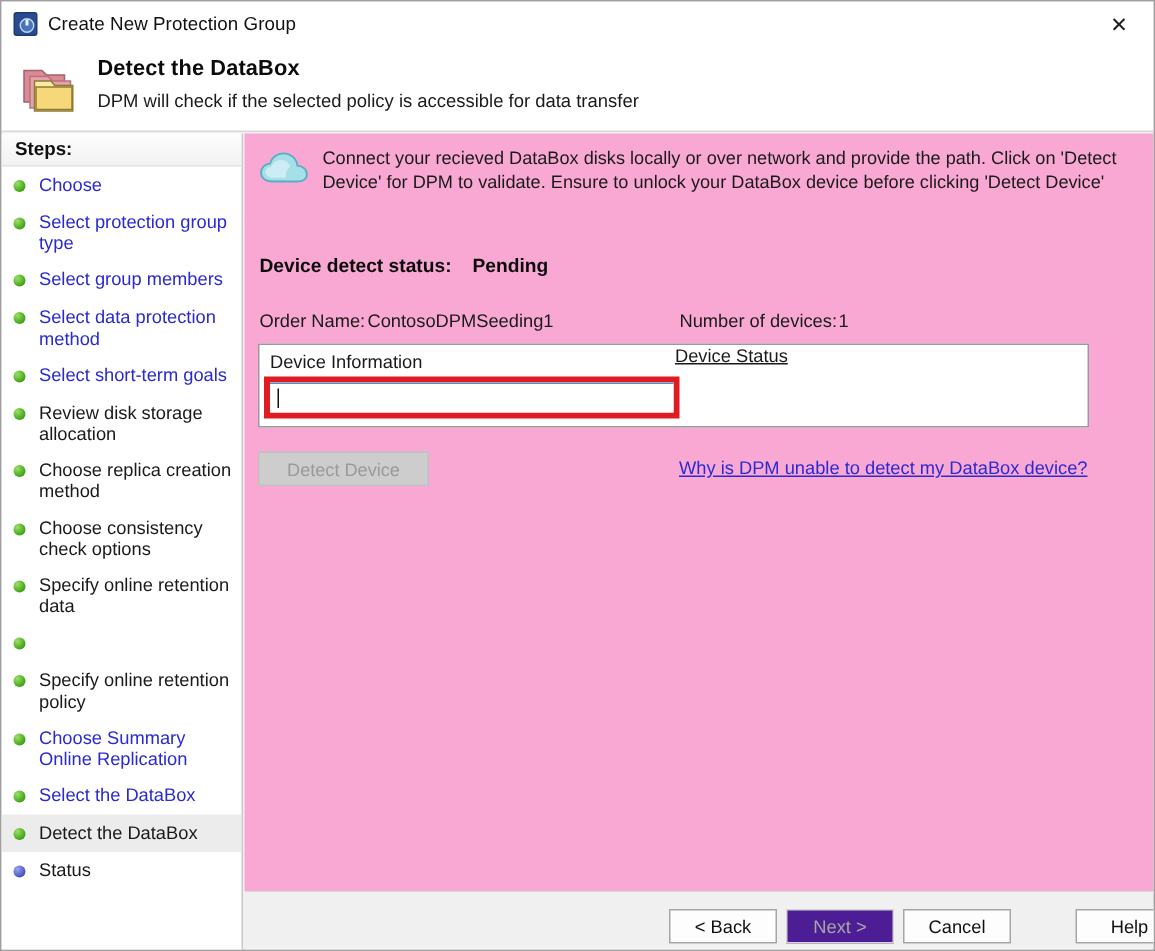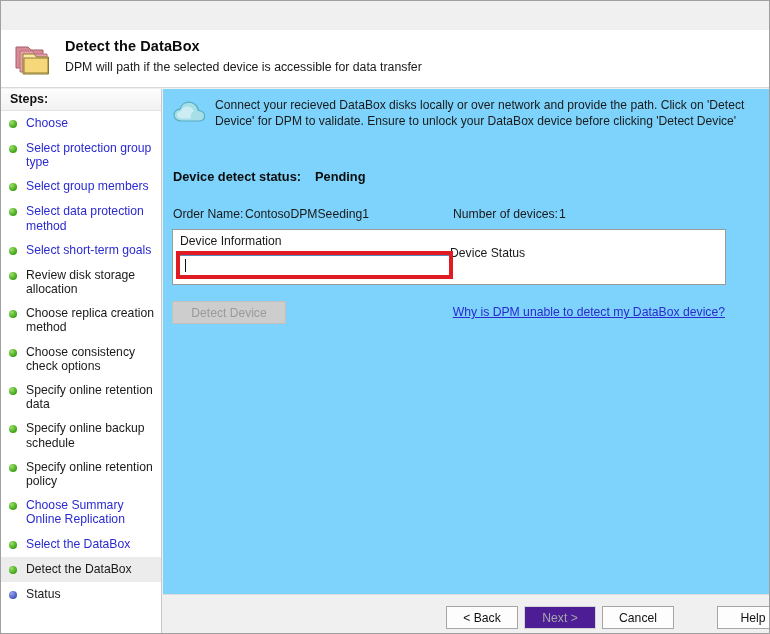--- a/index.html
+++ b/index.html
@@ -122,21 +122,21 @@
     font-size: 12.2px;
     line-height: 14.2px;
     color: #1a1a1a;
   }
   .step-label.link { color: #2a2ad0; }
 
   
   .main {
     position: absolute; left: 162px; top: 88px;
     width: 606px; height: 505px;
-    background: #7dd3fc;
+    background: #f9a8d4;
   }
   .notice {
     position: absolute; left: 10px; top: 6px;
     width: 588px;
     display: flex;
   }
   .cloud-icon {
     flex: 0 0 auto;
     width: 34px; height: 26px;
     margin-right: 8px; margin-top: 4px;
@@ -167,22 +167,22 @@
     position: absolute; left: 9px; top: 140px;
     width: 554px; height: 56px;
     background: #ffffff;
     border: 1px solid #9a9a9a;
   }
   .dt-col-info {
     position: absolute; left: 7px; top: 4px;
     font-size: 12.2px; color: #1a1a1a;
   }
   .dt-col-status {
-    position: absolute; left: 277px; top: 16px;
-    font-size: 12.2px; color: #1a1a1a;
+    position: absolute; left: 277px; top: 0;
+    font-size: 12.2px; color: #1a1a1a; text-decoration: underline;
   }
   .redbox {
     position: absolute; left: 3px; top: 21px;
     width: 277px; height: 28px;
     border: 4px solid #e01b22;
     background: #ffffff;
   }
   .devinput {
     position: absolute; left: 0; top: 0;
     width: 100%; height: 100%;
@@ -248,32 +248,37 @@
   .btn-back   { left: 283px; }
   .btn-next   { left: 361px; }
   .btn-cancel { left: 439px; }
   .btn-help   { left: 517px; margin-left: 37px; }
 </style>
 </head>
 <body>
 
 <div id="app">
 
+  <div class="titlebar">
+    <div class="titlebar-icon"></div>
+    <div class="titlebar-text">Create New Protection Group</div>
+    <div class="titlebar-close">✕</div>
+  </div>
 
   <div class="header">
     <div class="header-icon">
       <svg width="42" height="38" viewBox="0 0 42 38" xmlns="http://www.w3.org/2000/svg">
         <path d="M2 6 h12 l3 3 h12 v18 h-27 z" fill="#d98a95" stroke="#a65f6b" stroke-width="1"></path>
         <path d="M6 10 h12 l3 3 h12 v18 h-27 z" fill="#e8a0aa" stroke="#b3737e" stroke-width="1"></path>
         <path d="M9 13 h11 l2.5 3 h12 v17 h-25.5 z" fill="#fbe9a8" stroke="#8d7b33" stroke-width="1"></path>
         <path d="M10 17 h24 v15 h-24 z" fill="#f6d87a" stroke="#8d7b33" stroke-width="1"></path>
       </svg>
     </div>
     <div class="header-title">Detect the DataBox</div>
-    <div class="header-sub">DPM will path if the selected device is accessible for data transfer</div>
+    <div class="header-sub">DPM will check if the selected policy is accessible for data transfer</div>
   </div>
 
   <div class="sidebar">
     <div class="steps-head">Steps:</div>
     <div id="steps-list">
         <div class="step">
           <span class="bullet"></span>
           <span class="step-label link">Choose</span>
         </div>
         <div class="step">
@@ -303,21 +308,20 @@
         <div class="step">
           <span class="bullet"></span>
           <span class="step-label">Choose consistency check options</span>
         </div>
         <div class="step">
           <span class="bullet"></span>
           <span class="step-label">Specify online retention data</span>
         </div>
         <div class="step">
           <span class="bullet"></span>
-          <span class="step-label">Specify online backup schedule</span>
         </div>
         <div class="step">
           <span class="bullet"></span>
           <span class="step-label">Specify online retention policy</span>
         </div>
         <div class="step">
           <span class="bullet"></span>
           <span class="step-label link">Choose Summary Online Replication</span>
         </div>
         <div class="step">

